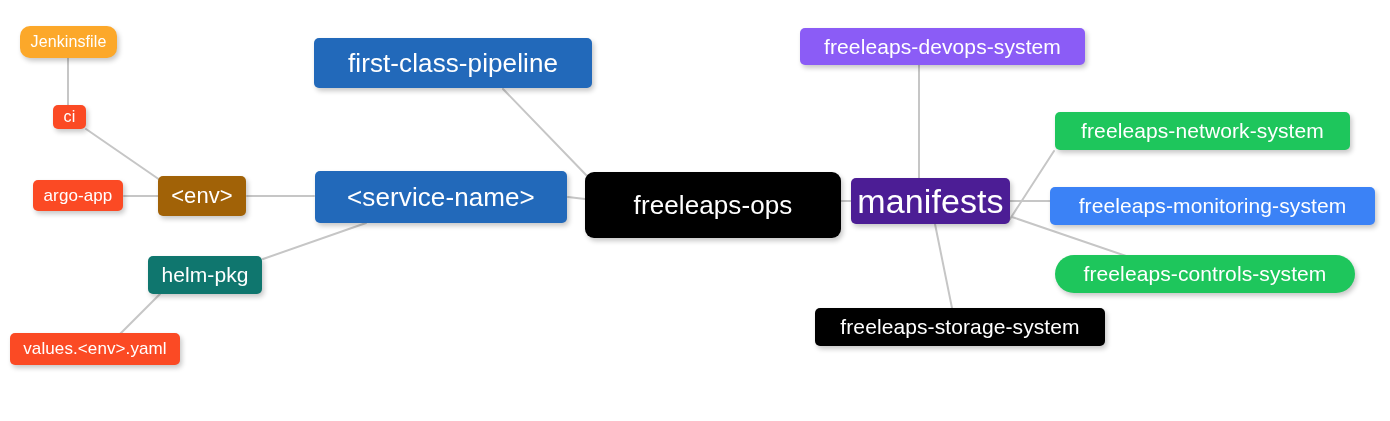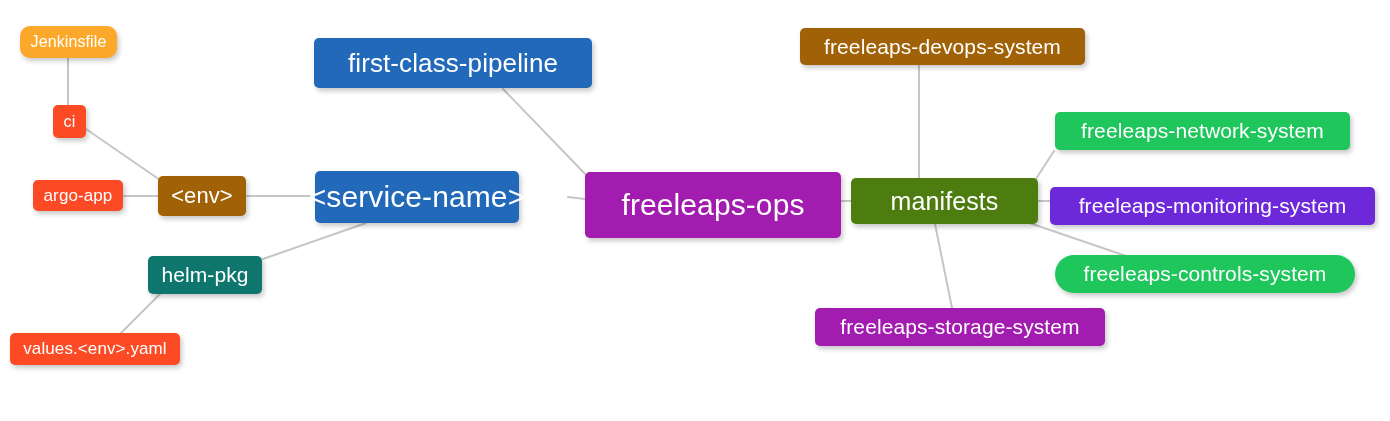--- a/index.html
+++ b/index.html
@@ -59,29 +59,29 @@
       <line x1="158" y1="196" x2="124" y2="196" stroke="#c6c6c6" stroke-width="2" stroke-linecap="round"></line>
       <line x1="68" y1="105" x2="68" y2="58" stroke="#c6c6c6" stroke-width="2" stroke-linecap="round"></line>
       <line x1="160" y1="294" x2="120" y2="334" stroke="#c6c6c6" stroke-width="2" stroke-linecap="round"></line>
       <line x1="919" y1="178" x2="919" y2="65" stroke="#c6c6c6" stroke-width="2" stroke-linecap="round"></line>
       <line x1="1010" y1="219" x2="1054" y2="151" stroke="#c6c6c6" stroke-width="2" stroke-linecap="round"></line>
       <line x1="1010" y1="201" x2="1050" y2="201" stroke="#c6c6c6" stroke-width="2" stroke-linecap="round"></line>
       <line x1="1012" y1="217" x2="1126" y2="256" stroke="#c6c6c6" stroke-width="2" stroke-linecap="round"></line>
       <line x1="935" y1="224" x2="952" y2="308" stroke="#c6c6c6" stroke-width="2" stroke-linecap="round"></line>
     </svg>
   <div id="node-layer">
-      <div class="node root" style="left: 585px; top: 172px; width: 256px; height: 66px; font-size: 30px; background: #a21caf;">freeleaps-ops</div>
+      <div class="node root" style="left: 585px; top: 172px; width: 256px; height: 66px; font-size: 26px; background: #000000; border-radius: 9px;">freeleaps-ops</div>
       <div class="node blue" style="left: 314px; top: 38px; width: 278px; height: 50px; font-size: 26px; background: rgb(34, 105, 186);">first-class-pipeline</div>
-      <div class="node blue" style="left: 315px; top: 171px; width: 204px; height: 52px; font-size: 30px; background: rgb(34, 105, 186);">&lt;service-name&gt;</div>
-      <div class="node blue" style="left: 851px; top: 178px; width: 187px; height: 46px; font-size: 25px; background: #4d7c0f;">manifests</div>
+      <div class="node blue" style="left: 315px; top: 171px; width: 252px; height: 52px; font-size: 26px; background: rgb(34, 105, 186);">&lt;service-name&gt;</div>
+      <div class="node blue" style="left: 851px; top: 178px; width: 159px; height: 46px; font-size: 34px; background: #4c1d95;">manifests</div>
       <div class="node green" style="left: 158px; top: 176px; width: 88px; height: 40px; font-size: 22px; background: #a16207;">&lt;env&gt;</div>
       <div class="node green" style="left: 148px; top: 256px; width: 114px; height: 38px; font-size: 21px; background: #0f766e;">helm-pkg</div>
-      <div class="node red" style="left: 53px; top: 105px; width: 33px; height: 33px; font-size: 16px; background: rgb(251, 74, 36);">ci</div>
+      <div class="node red" style="left: 53px; top: 105px; width: 33px; height: 24px; font-size: 16px; background: rgb(251, 74, 36);">ci</div>
       <div class="node orange" style="left: 20px; top: 26px; width: 97px; height: 32px; font-size: 16px; background: rgb(252, 168, 42); border-radius: 10px;">Jenkinsfile</div>
       <div class="node red" style="left: 33px; top: 180px; width: 90px; height: 31px; font-size: 17px; background: rgb(251, 74, 36); text-align: center;">argo-app</div>
       <div class="node red" style="left: 10px; top: 333px; width: 170px; height: 32px; font-size: 17px; background: rgb(251, 74, 36);">values.&lt;env&gt;.yaml</div>
-      <div class="node green" style="left: 800px; top: 28px; width: 285px; height: 37px; font-size: 21px; background: #a16207;">freeleaps-devops-system</div>
+      <div class="node green" style="left: 800px; top: 28px; width: 285px; height: 37px; font-size: 21px; background: #8b5cf6;">freeleaps-devops-system</div>
       <div class="node green" style="left: 1055px; top: 112px; width: 295px; height: 38px; font-size: 21px; background: rgb(30, 198, 92);">freeleaps-network-system</div>
-      <div class="node green" style="left: 1050px; top: 187px; width: 325px; height: 38px; font-size: 21px; background: #6d28d9;">freeleaps-monitoring-system</div>
+      <div class="node green" style="left: 1050px; top: 187px; width: 325px; height: 38px; font-size: 21px; background: #3b82f6;">freeleaps-monitoring-system</div>
       <div class="node green" style="left: 1055px; top: 255px; width: 300px; height: 38px; font-size: 21px; background: rgb(30, 198, 92); border-radius: 19px;">freeleaps-controls-system</div>
-      <div class="node green" style="left: 815px; top: 308px; width: 290px; height: 38px; font-size: 21px; background: #a21caf;">freeleaps-storage-system</div>
+      <div class="node green" style="left: 815px; top: 308px; width: 290px; height: 38px; font-size: 21px; background: #000000;">freeleaps-storage-system</div>
     </div>
 </div>
 
 </body></html>

